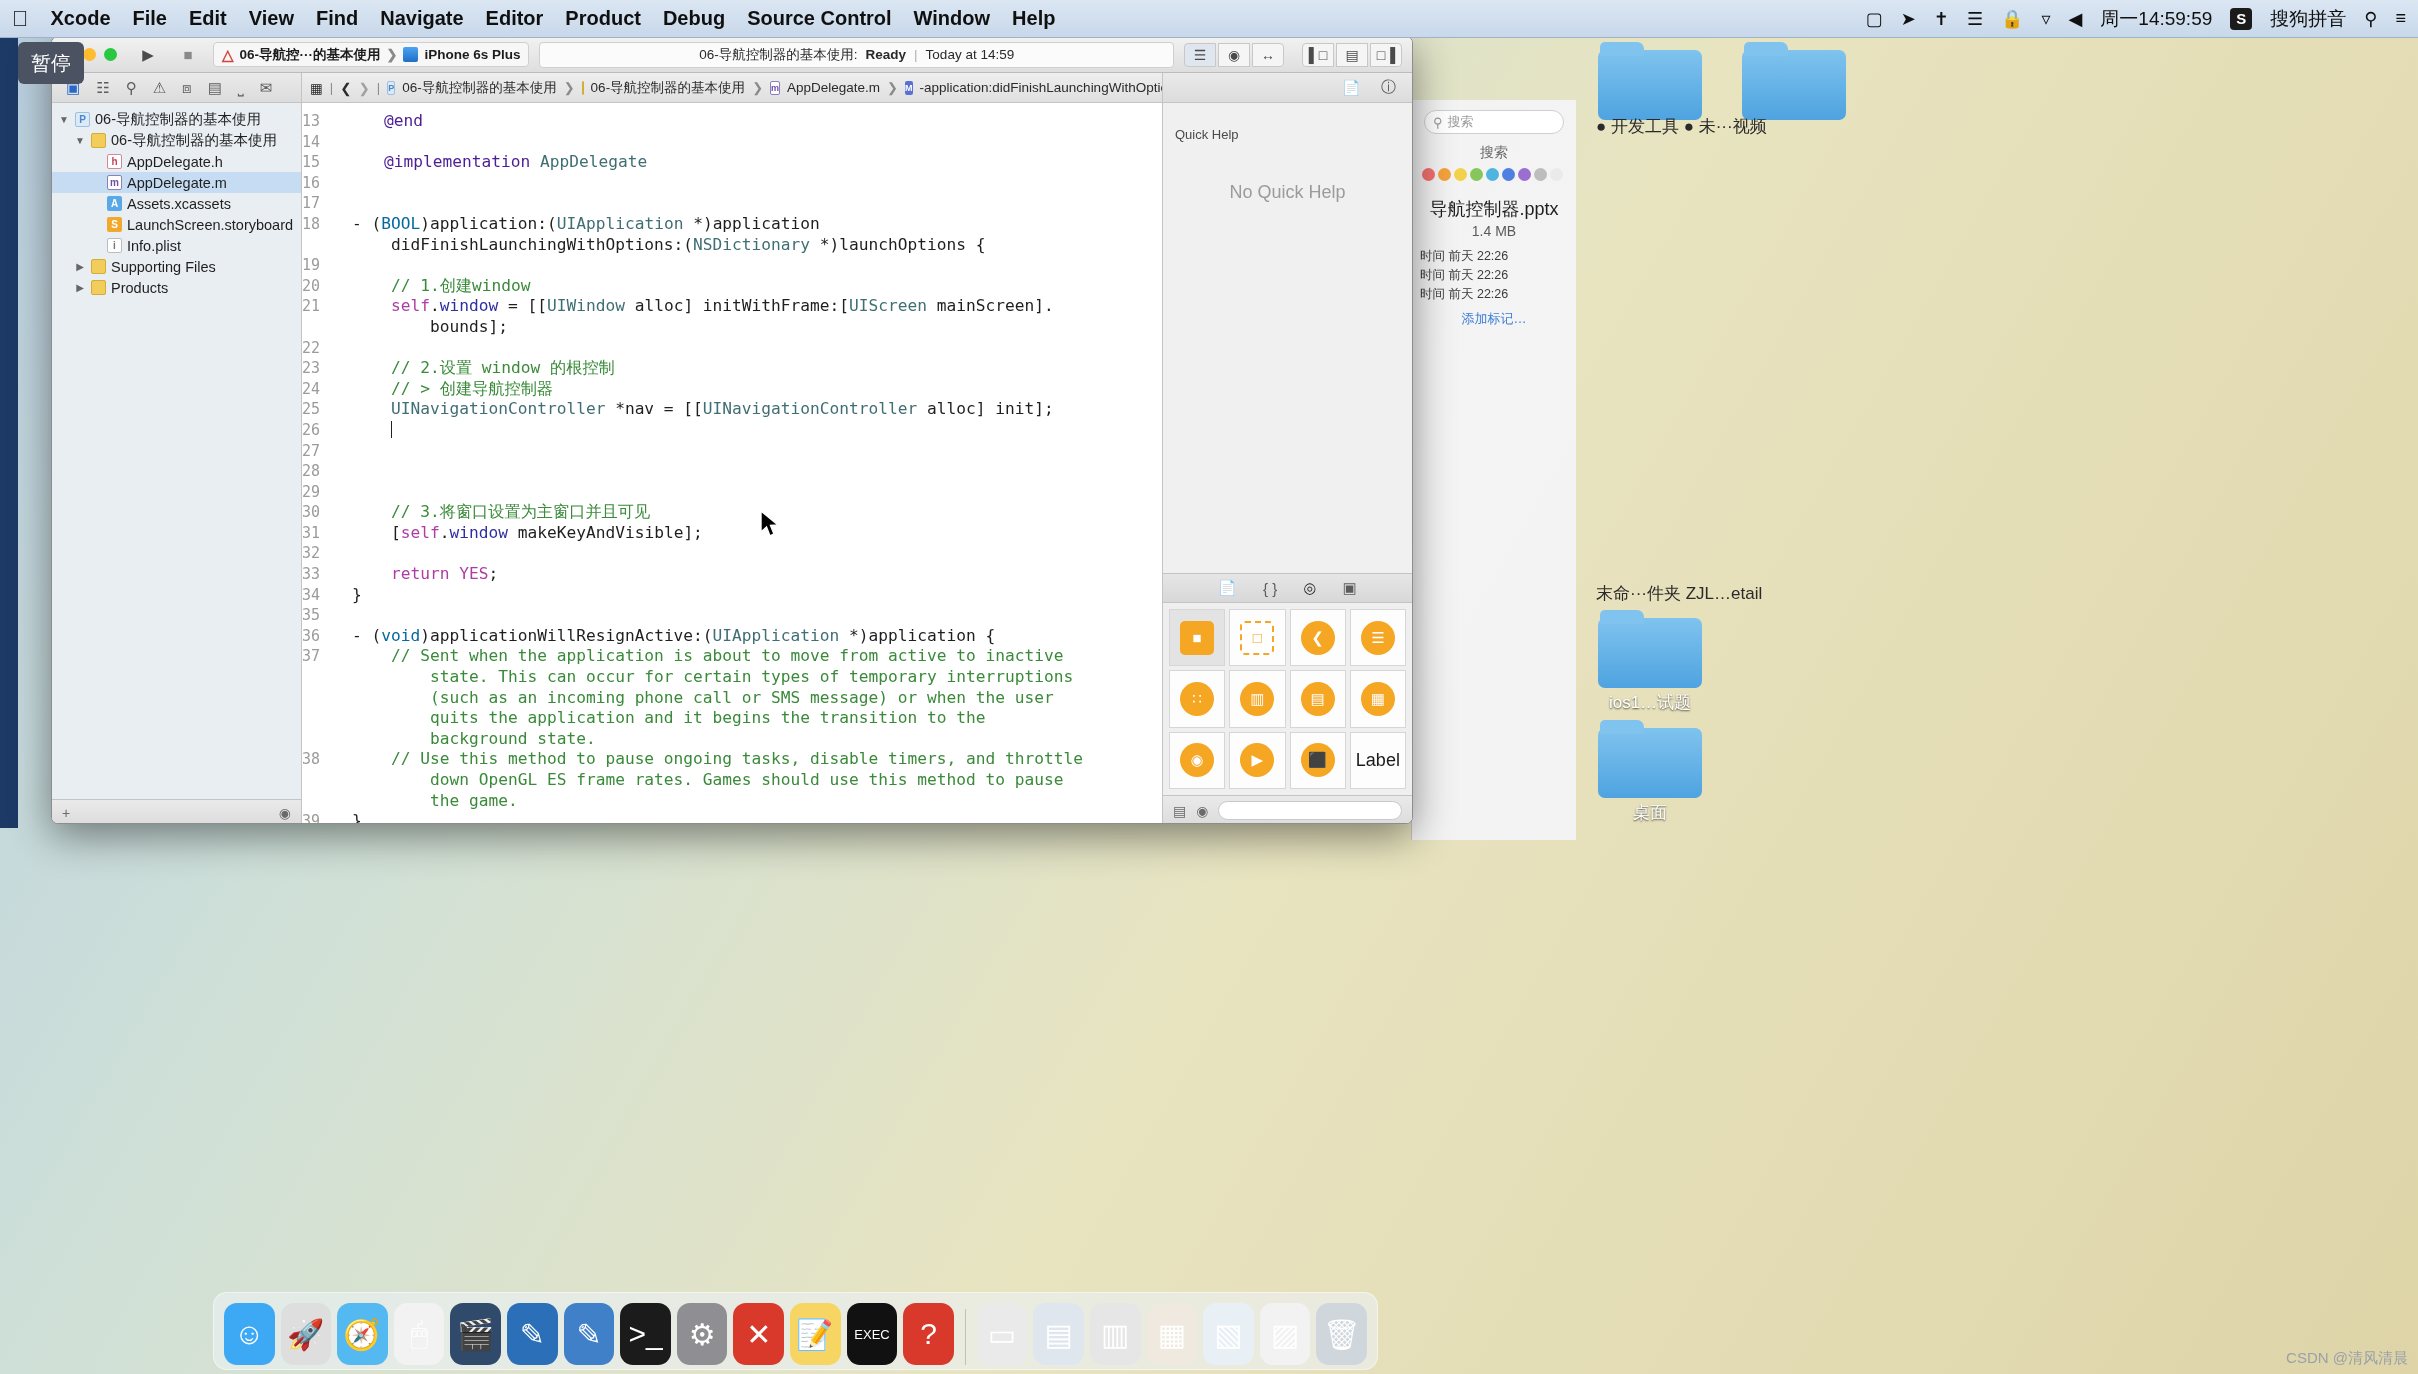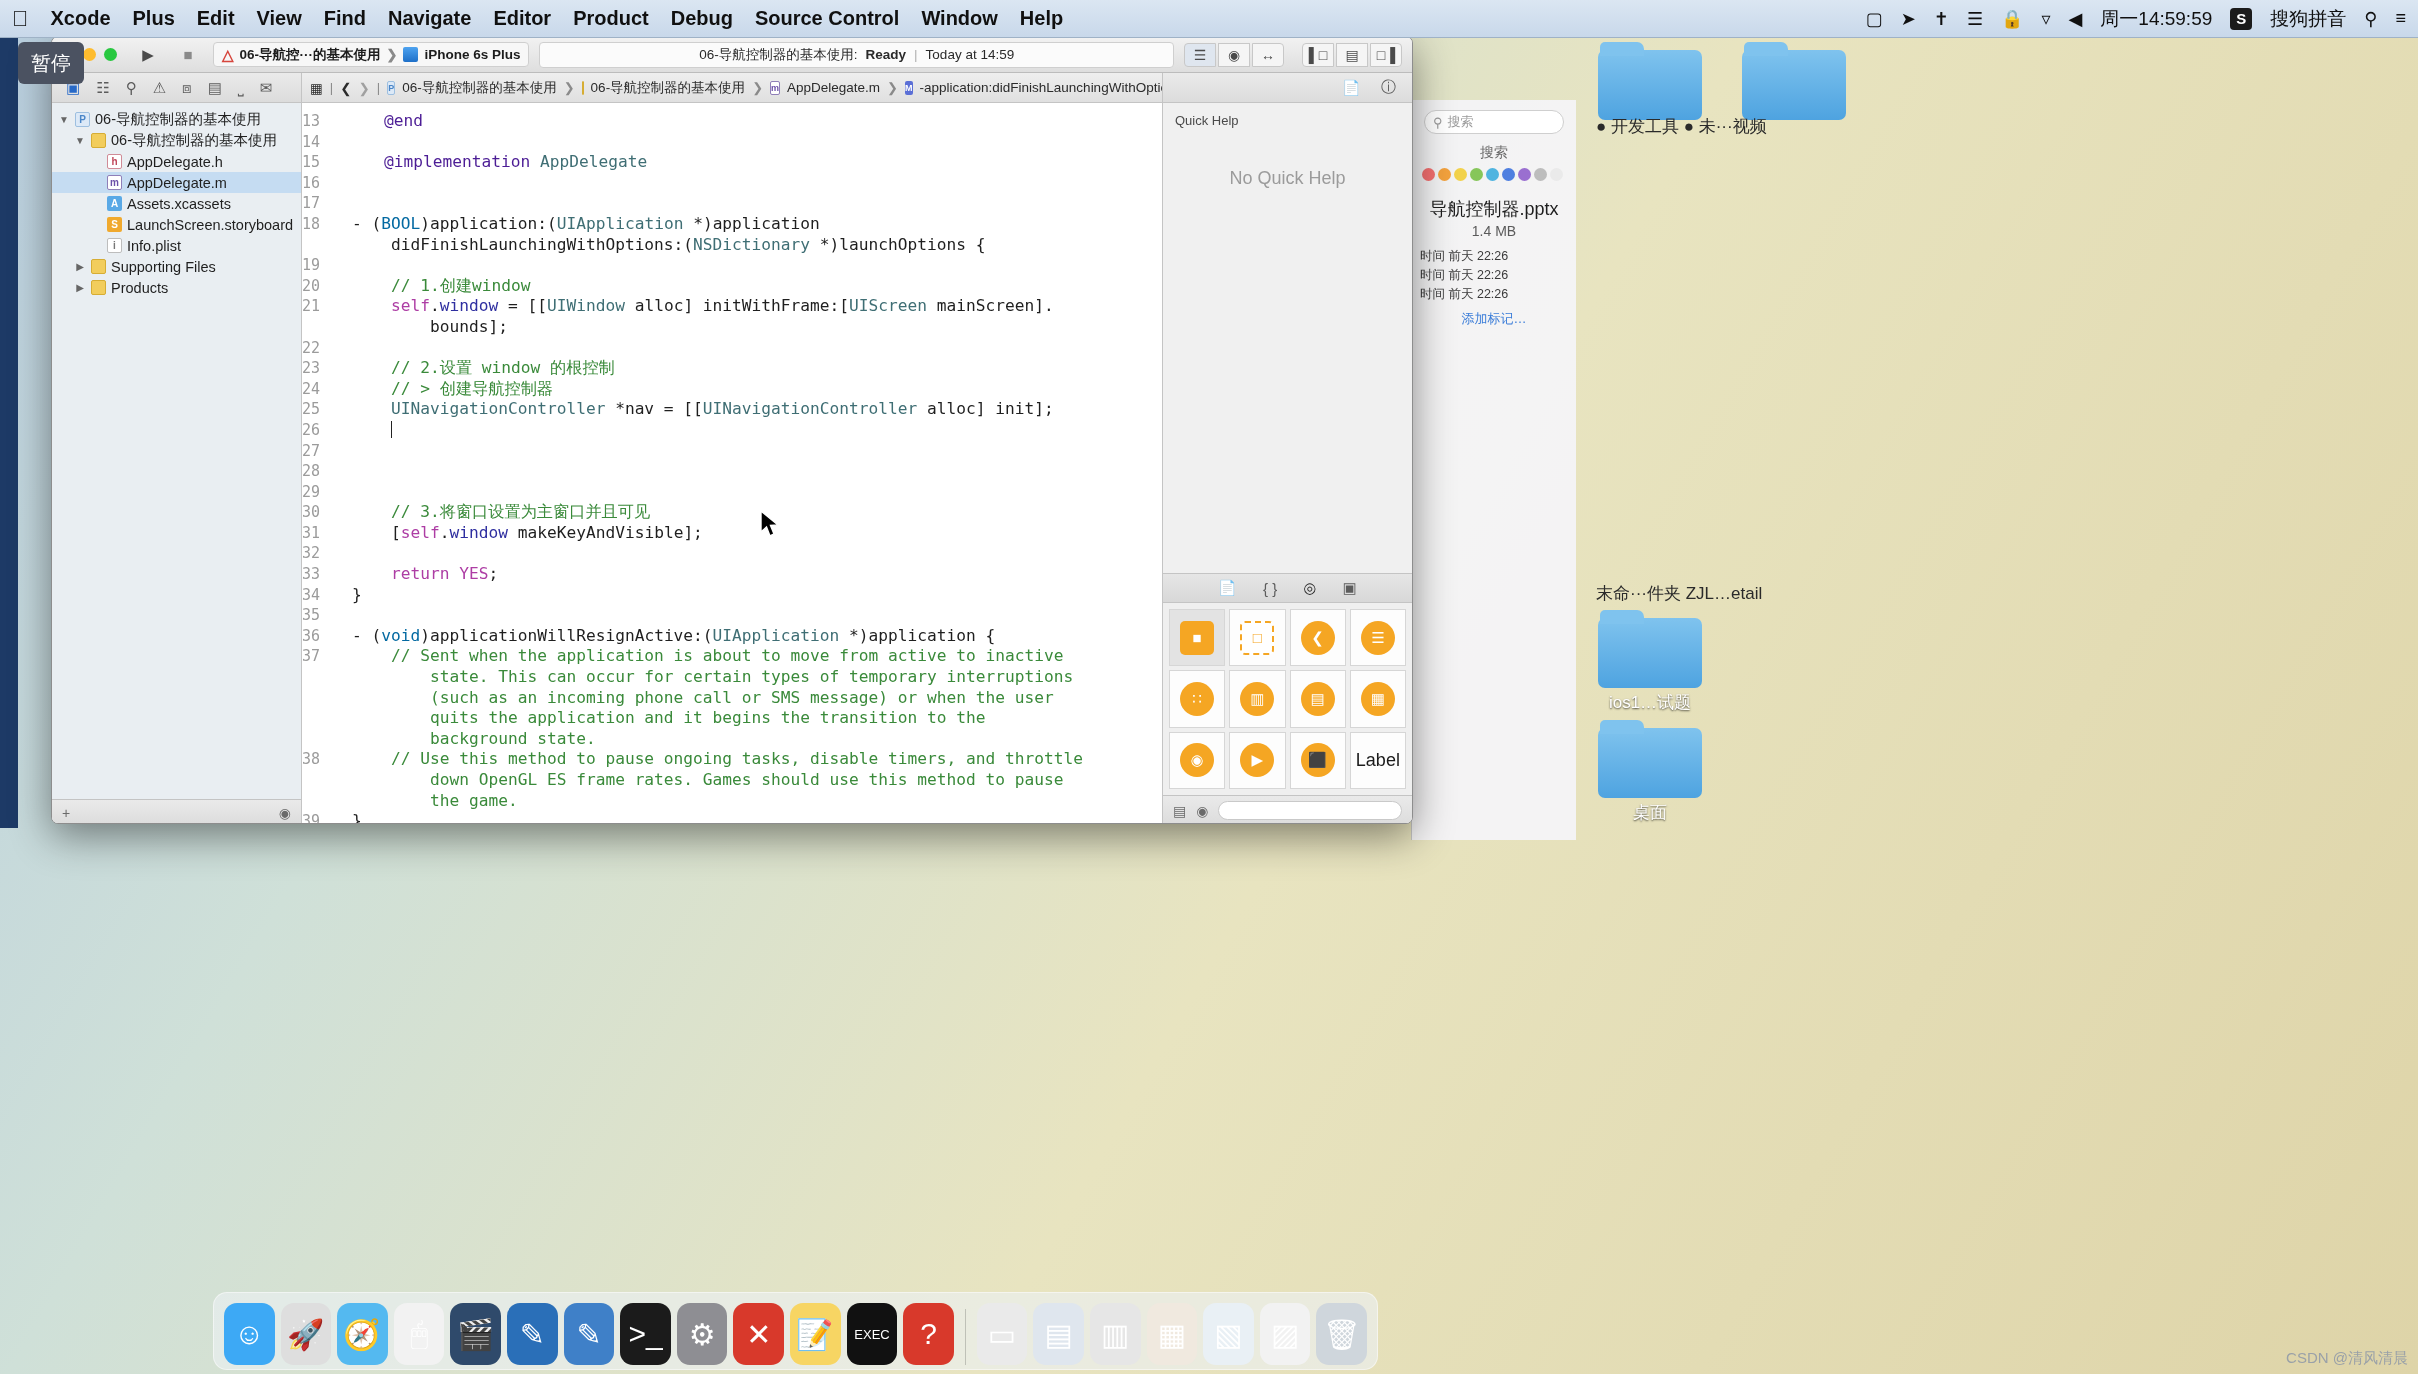--- a/index.html
+++ b/index.html
@@ -189,21 +189,21 @@
   .mouse-ptr {
     position:absolute; left:457px; top:406px; width:0;height:0; z-index:30;
   }
   .mouse-ptr svg { display:block; }
 
   
   .utility { width:250px; background:#f0f0f0; border-left:1px solid #c4c4c4; display:flex; flex-direction:column;}
   .ut-tabs { height:30px; background:linear-gradient(#eaeaea,#dcdcdc); border-bottom:1px solid #c4c4c4;
              display:flex; align-items:center; justify-content:flex-end; gap:20px; padding:0 16px;
              font-size:15px; color:#5c5c5c;}
-  .quickhelp { flex:0 0 auto; padding:10px 12px; height:470px; }
+  .quickhelp { flex:0 0 auto; padding:24px 12px; height:470px; }
   .qh-title { font-size:13px; color:#4a4a4a; margin-bottom:40px;}
   .qh-none { text-align:center; font-size:18px; color:#9b9b9b; margin-top:26px;}
   .lib-tabs { height:30px; background:linear-gradient(#e6e6e6,#d8d8d8);
               border-top:1px solid #c4c4c4; border-bottom:1px solid #c4c4c4;
               display:flex; align-items:center; justify-content:center; gap:26px;
               font-size:15px; color:#5c5c5c;}
   .lib-tabs .sel { color:#2b2b2b; }
   .lib-grid { flex:1; display:grid; grid-template-columns:repeat(4,1fr); gap:4px; padding:6px; background:#efefef;}
   .lib-cell { background:#fdfdfd; border:1px solid #d6d6d6; display:flex; align-items:center; justify-content:center;}
   .lib-cell.sel { background:#e3e3e3; }
@@ -290,21 +290,21 @@
     <div class="sp-meta">时间  前天 22:26</div>
     <div class="sp-link">添加标记…</div>
   </div>
 </div>
 
 <div class="left-strip"></div>
 
 <div class="menubar">
   <span class="apple"></span>
   <span class="mi">Xcode</span>
-  <span class="mi">Plus</span>
+  <span class="mi">File</span>
   <span class="mi">Edit</span>
   <span class="mi">View</span>
   <span class="mi">Find</span>
   <span class="mi">Navigate</span>
   <span class="mi">Editor</span>
   <span class="mi">Product</span>
   <span class="mi">Debug</span>
   <span class="mi">Source Control</span>
   <span class="mi">Window</span>
   <span class="mi">Help</span>

